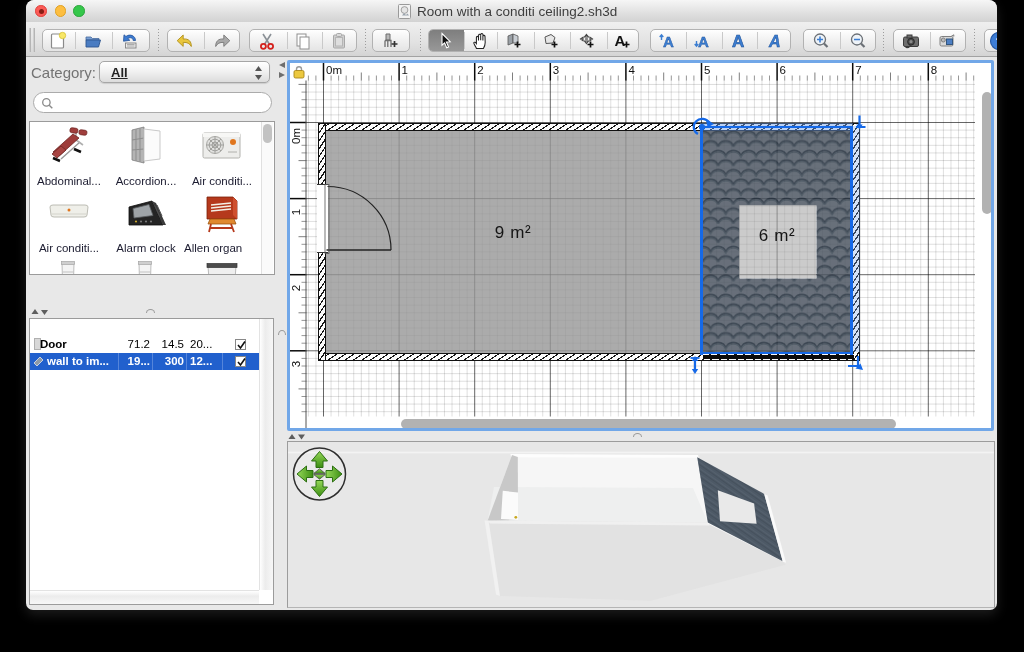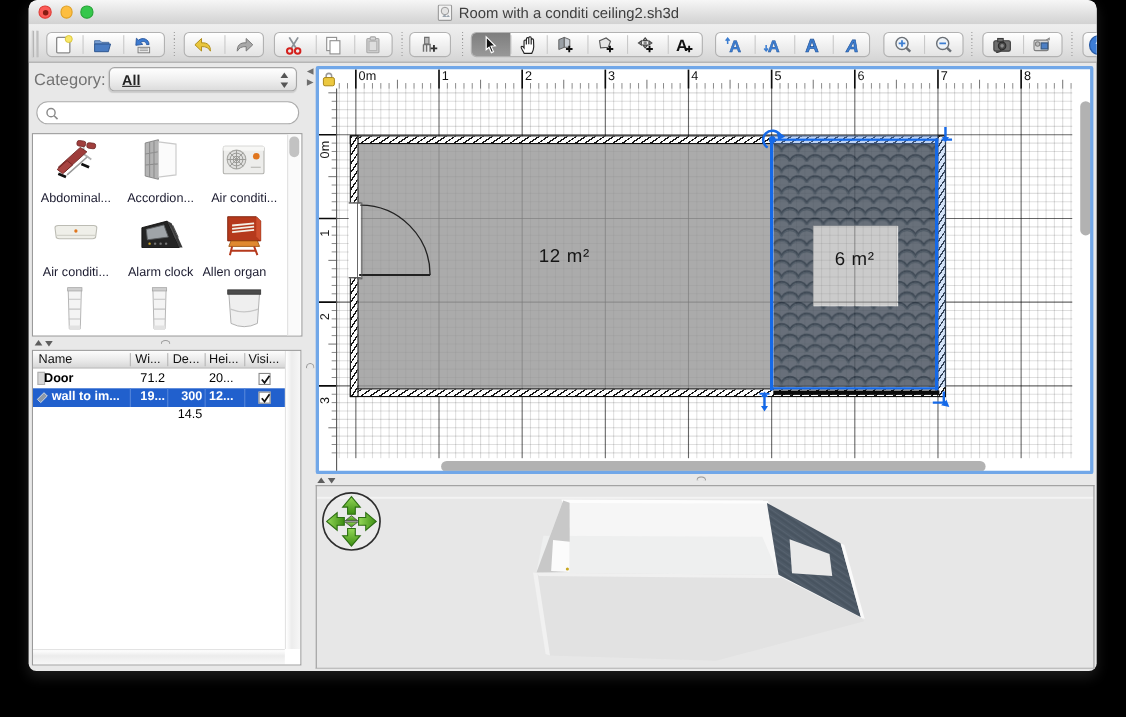--- a/index.html
+++ b/index.html
@@ -240,21 +240,21 @@
 <svg class="ab" style="left:251px;top:61px;" width="10" height="18" viewBox="0 0 10 18">
 <path d="M8 1 L8 7 L2 4 Z" fill="#6e6e6e"></path>
       <path d="M2 11 L8 14 L2 17 Z" fill="#6e6e6e"></path>
     </svg>
 <div class="ab" style="left:7px;top:92px;width:239px;height:21px;border:1px solid #ababab;border-radius:11px;background:#fff;">
 <svg class="ab" style="left:7px;top:3.5px;" width="13" height="13" viewBox="0 0 13 13">
 <circle cx="5.4" cy="5.4" r="3.7" fill="none" stroke="#8a8a8a" stroke-width="1.3"></circle>
 <path d="M8.2 8.2 L11.3 11.3" stroke="#8a8a8a" stroke-width="1.4"></path>
       </svg>
     </div>
-<div class="ab" style="left:3px;top:121px;width:246px;height:185px;background:#fff;border:1px solid #9b9b9b;overflow:hidden;">
+<div class="ab" style="left:3px;top:121px;width:246px;height:154px;background:#fff;border:1px solid #9b9b9b;overflow:hidden;">
 <div class="ab" style="left:15px;top:3px;width:48px;height:42px;">
         <svg width="48" height="42" viewBox="0 0 48 42">
           <g transform="translate(2,0)">
 <path d="M6 33 L13 36 M27 24 L34 27" stroke="#111" stroke-width="2.5"></path>
 <path d="M10 31 L30 13 M14 34 L33 17" stroke="#9a9a9a" stroke-width="1.4"></path>
 <path d="M29 8 L29 16 M25 12 L36 20" stroke="#b0b0b0" stroke-width="1.6"></path>
 <polygon points="6,27 26,9 32,13 12,31" fill="#9e3c3a" stroke="#6d2422" stroke-width="0.8"></polygon>
 <polygon points="5,29 14,21 19,25 10,33" fill="#a84442" stroke="#6d2422" stroke-width="0.8"></polygon>
 <rect x="23" y="3" width="8" height="5" rx="2" transform="rotate(8 27 5)" fill="#a03e3c" stroke="#6d2422" stroke-width="0.7"></rect>
 <rect x="32" y="5" width="8" height="5" rx="2" transform="rotate(8 36 7)" fill="#a03e3c" stroke="#6d2422" stroke-width="0.7"></rect>
@@ -347,36 +347,25 @@
       </div>
 <div class="ab" style="right:1px;top:0;width:12px;height:183px;background:#fafafa;border-left:1px solid #e0e0e0;"></div>
 <div class="ab" style="right:2.5px;top:2px;width:9px;height:19px;background:#c2c2c2;border-radius:5px;"></div>
 </div>
 <svg class="ab" style="left:5px;top:308px;" width="17" height="8" viewBox="0 0 17 8">
 <path d="M4 1 L7.5 6 L0.5 6 Z" fill="#5e5e5e"></path>
       <path d="M10 2 L17 2 L13.5 7 Z" fill="#5e5e5e"></path>
     </svg>
 <div class="ab" style="left:120px;top:309px;width:9px;height:4px;border-radius:50% 50% 0 0/100% 100% 0 0;border:1.2px solid #9a9a9a;border-bottom:none;"></div>
 <div class="ab" style="left:3px;top:318px;width:245px;height:287px;background:#fff;border:1px solid #9b9b9b;overflow:hidden;font-size:11.5px;">
-<div class="ab" style="left:0;top:0;width:243px;height:16px;background:linear-gradient(#fdfdfd,#e9e9e9 60%,#d7d7d7);border-bottom:1px solid #b0b0b0;color:#111;">
-<div class="ab" style="left:5px;top:1.5px;">Name</div>
-<div class="ab" style="left:93px;top:1.5px;">Wi...</div>
-<div class="ab" style="left:127px;top:1.5px;">De...</div>
-<div class="ab" style="left:160px;top:1.5px;">Hei...</div>
-<div class="ab" style="left:196px;top:1.5px;">Visi...</div>
-<div class="ab" style="left:88px;top:2px;width:1px;height:12px;background:#b6b6b6;"></div>
-<div class="ab" style="left:122px;top:2px;width:1px;height:12px;background:#b6b6b6;"></div>
-<div class="ab" style="left:156px;top:2px;width:1px;height:12px;background:#b6b6b6;"></div>
-<div class="ab" style="left:192px;top:2px;width:1px;height:12px;background:#b6b6b6;"></div>
-</div>
 <div class="ab" style="left:0;top:17px;width:229px;height:17px;color:#000;">
 <div class="ab" style="left:4px;top:2px;width:7px;height:12px;background:#d8d8d8;border:1px solid #b0b0b0;"></div>
 <div class="ab" style="left:10px;top:2px;font-weight:bold;">Door</div>
 <div class="ab" style="left:88px;top:2px;width:32px;text-align:right;">71.2</div>
-<div class="ab" style="left:122px;top:2px;width:32px;text-align:right;margin-top:33px;">14.5</div>
+<div class="ab" style="left:122px;top:2px;width:32px;text-align:right;">14.5</div>
 <div class="ab" style="left:160px;top:2px;">20...</div>
 <div class="ab" style="left:205px;top:2.5px;width:11px;height:11px;background:#fff;border:1px solid #888;">
 <svg width="11" height="11" viewBox="0 0 11 11">
             <path d="M2 5 L4.5 8 L9 1.5" stroke="#111" stroke-width="1.6" fill="none"></path>
           </svg>
         </div>
 </div>
 <div class="ab" style="left:0;top:34px;width:229px;height:17px;background:#2160cd;color:#fff;font-weight:bold;">
 <svg class="ab" style="left:3px;top:3px;" width="11" height="11" viewBox="0 0 11 11">
           <path d="M1 7 L7 1 L10 4 L4 10 Z" fill="#8d9aa8" stroke="#dfe5ec" stroke-width="0.8"></path>
@@ -738,21 +727,21 @@
 <svg class="ab" style="left:398.0px;top:292.5px;" width="14" height="20" viewBox="0 0 14 20">
 <line x1="7" y1="4" x2="7" y2="15" stroke="#1569e8" stroke-width="2.2"></line>
 <path d="M7 1 L3.8 6 L10.2 6 Z" fill="#1569e8"></path>
 <path d="M7 19 L3.8 14 L10.2 14 Z" fill="#1569e8"></path>
 <line x1="2.5" y1="3" x2="11.5" y2="3" stroke="#1569e8" stroke-width="1.8"></line>
 </svg>
 <svg class="ab" style="left:553.0px;top:291.0px;" width="22" height="18" viewBox="0 0 22 18">
 <path d="M15 2 L15 12 L5 12" fill="none" stroke="#1569e8" stroke-width="2.2"></path>
 <path d="M20 16 L12.5 14.5 L17.5 9.5 Z" fill="#1569e8"></path>
 </svg>
-<div class="ab" style="left:183.5px;top:161.5px;width:80px;height:18px;line-height:18px;text-align:center;font-size:17px;letter-spacing:0.6px;color:#151515;">12 m²</div>
+<div class="ab" style="left:183.5px;top:161.5px;width:80px;height:18px;line-height:18px;text-align:center;font-size:17px;letter-spacing:0.6px;color:#151515;">9 m²</div>
 <div class="ab" style="left:447.5px;top:164.0px;width:80px;height:18px;line-height:18px;text-align:center;font-size:17px;letter-spacing:0.6px;color:#151515;">6 m²</div>
 <div class="ab" style="left:692.0px;top:29.5px;width:10px;height:122px;background:rgba(0,0,0,0.30);border-radius:5px;"></div>
 <div class="ab" style="left:111.5px;top:356.5px;width:495px;height:10px;background:rgba(0,0,0,0.30);border-radius:5px;"></div>
 </div>
 <svg class="ab" style="left:262px;top:433px;" width="17" height="7" viewBox="0 0 17 7">
 <path d="M4 1 L7.5 6 L0.5 6 Z" fill="#5e5e5e"></path>
       <path d="M10 1.5 L17 1.5 L13.5 6.5 Z" fill="#5e5e5e"></path>
     </svg>
 <div class="ab" style="left:607px;top:433px;width:9px;height:4px;border-radius:50% 50% 0 0/100% 100% 0 0;border:1.2px solid #9a9a9a;border-bottom:none;"></div>
 <div class="ab" style="left:261px;top:441px;width:708px;height:167px;background:#e7e7e7;

